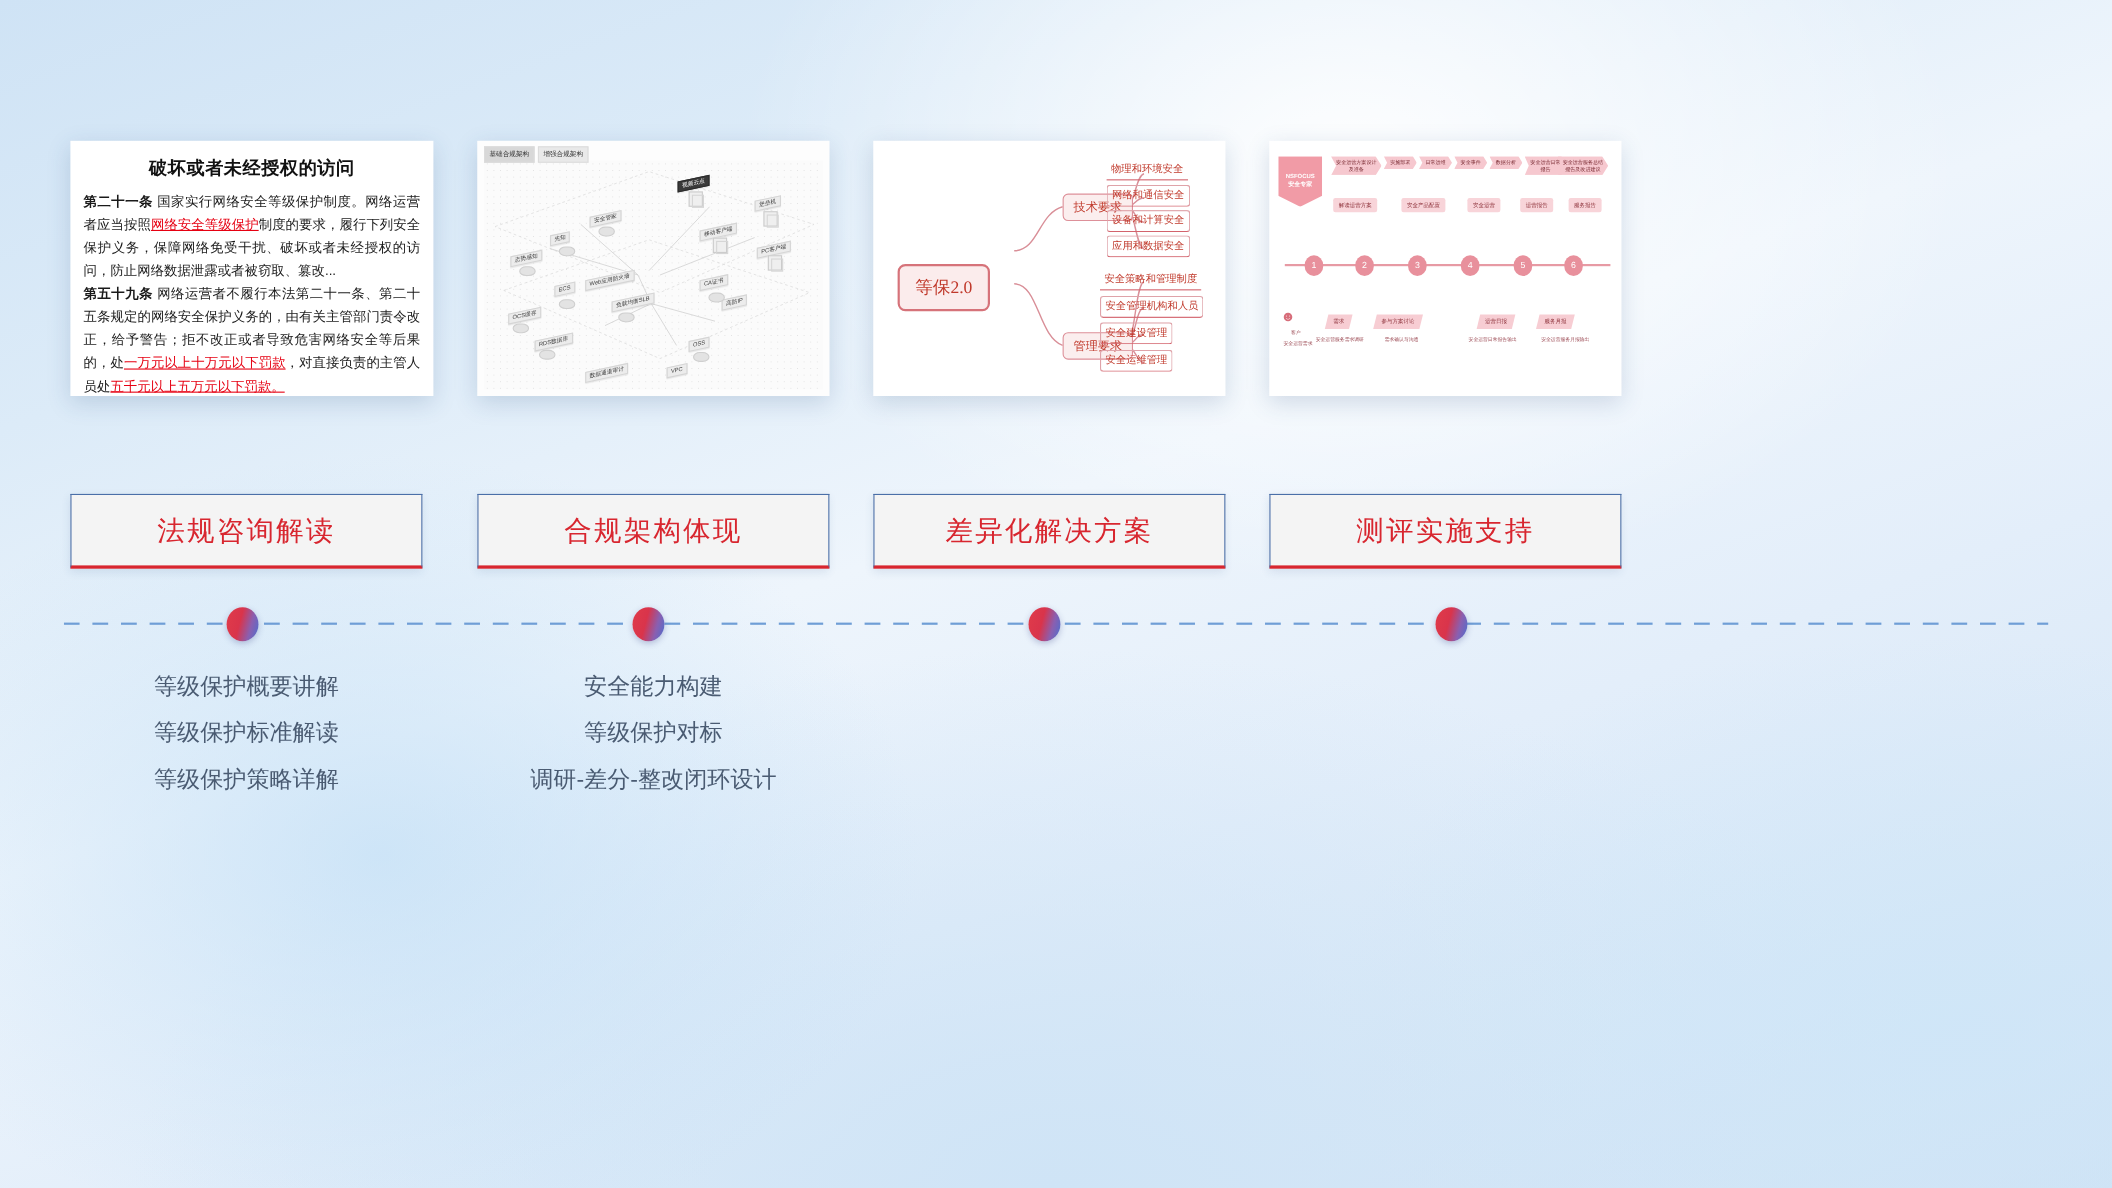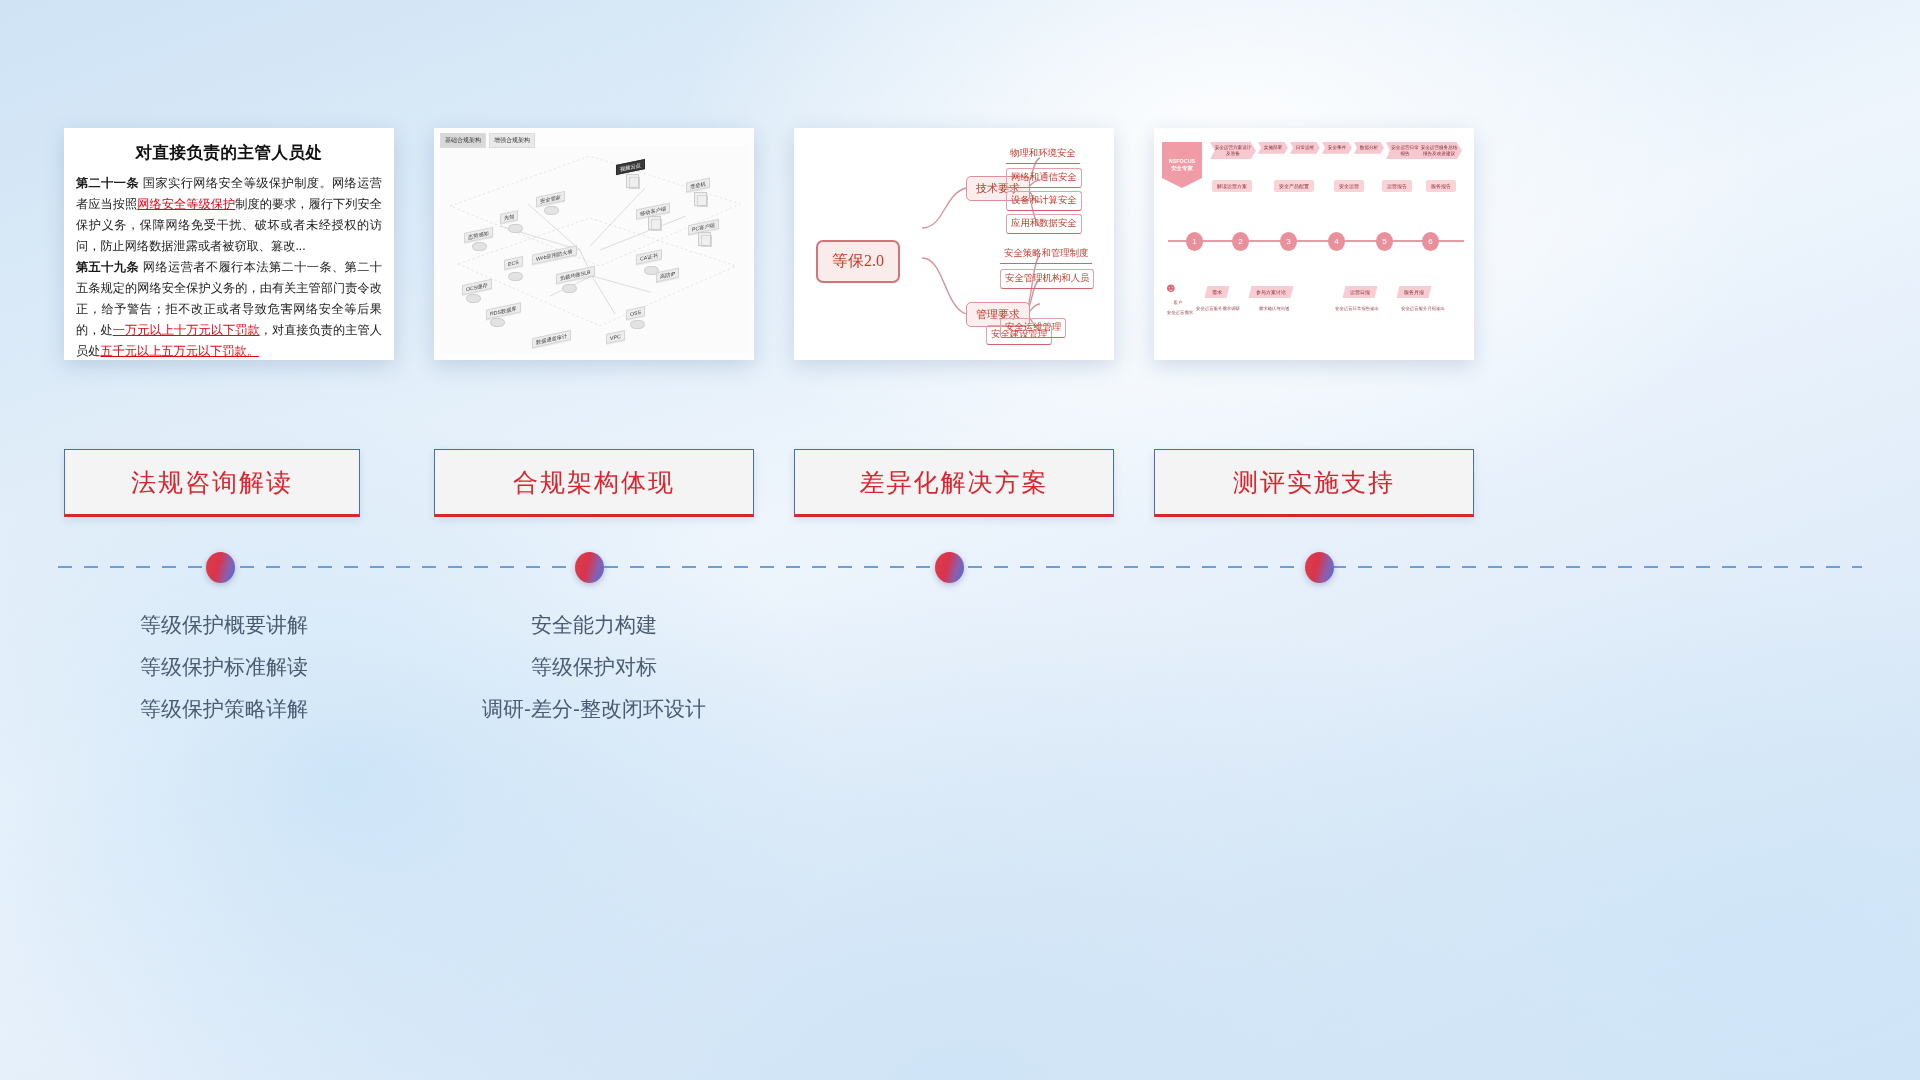--- a/index.html
+++ b/index.html
@@ -102,21 +102,21 @@
   .nsf .cap { position:absolute; font-size:4.4px; color:#9c4a54; text-align:center; white-space:nowrap;}
 
   
   .hbox {
     position:absolute; top:449px; height:68px; background:#f4f4f4;
     border:1px solid #4a6fa8; border-bottom:3px solid #d8262f;
     display:flex; align-items:center; justify-content:center;
     box-shadow:0 3px 8px rgba(40,80,130,0.12);
   }
   .hbox span { font-size:25px; color:#d8262f; letter-spacing:2px; }
-  #h1 { left:64px;   width:296px; }
+  #h1 { left:64px;   width:320px; }
   #h2 { left:434px;  width:320px; }
   #h3 { left:794px;  width:320px; }
   #h4 { left:1154px; width:320px; }
 
   
   .tline {
     position:absolute; left:58px; right:58px; top:566px; height:2px;
     background-image:linear-gradient(to right,#6f9ed6 0 14px, transparent 14px 26px);
     background-size:26px 2px; background-repeat:repeat-x;
   }
@@ -133,21 +133,21 @@
   #c1{ left:59px;} #c2{ left:429px;} #c3{ left:789px;} #c4{ left:1149px;}
   #c4 { top:612px; }
 </style>
 </head>
 <body>
 
 <div class="stage">
 
   <div class="card" id="card1">
     <div class="law">
-      <h2>对直接负责的主管人员处</h2>
+      <h2>破坏或者未经授权的访问</h2>
       <p>
         <span class="art">第二十一条</span><span> 国家实行网络安全等级保护制度。网络运营者应当按照</span><span class="hl">网络安全等级保护</span><span>制度的要求，履行下列安全保护义务，保障网络免受干扰、破坏或者未经授权的访问，防止网络数据泄露或者被窃取、篡改...</span>
       </p>
       <p>
         <span class="art">第五十九条</span><span> 网络运营者不履行本法第二十一条、第二十五条规定的网络安全保护义务的，由有关主管部门责令改正，给予警告；拒不改正或者导致危害网络安全等后果的，处</span><span class="hl">一万元以上十万元以下罚款</span><span>，对直接负责的主管人员处</span><span class="hl">五千元以上五万元以下罚款。</span>
       </p>
     </div>
   </div>
 
   <div class="card" id="card2">
@@ -233,21 +233,21 @@
       <div class="mnode branch" style="left:172px; top:48px;">技术要求</div>
       <div class="mnode branch" style="left:172px; top:174px;">管理要求</div>
 
       <div class="mnode leaf" style="left:212px; top:17px;">物理和环境安全</div>
       <div class="mnode leaf boxed" style="left:212px; top:40px;">网络和通信安全</div>
       <div class="mnode leaf boxed" style="left:212px; top:63px;">设备和计算安全</div>
       <div class="mnode leaf boxed" style="left:212px; top:86px;">应用和数据安全</div>
 
       <div class="mnode leaf" style="left:206px; top:117px;">安全策略和管理制度</div>
       <div class="mnode leaf boxed" style="left:206px; top:141px;">安全管理机构和人员</div>
-      <div class="mnode leaf boxed" style="left:192px; top:165px;margin-top:32px;">安全建设管理</div>
+      <div class="mnode leaf boxed" style="left:206px; top:165px;">安全建设管理</div>
       <div class="mnode leaf boxed" style="left:206px; top:190px;">安全运维管理</div>
     </div>
   </div>
 
   <div class="card" id="card4">
     <div class="nsf">
 
       <div class="logo">
         <div>NSFOCUS</div>
         <div>安全专家</div>

